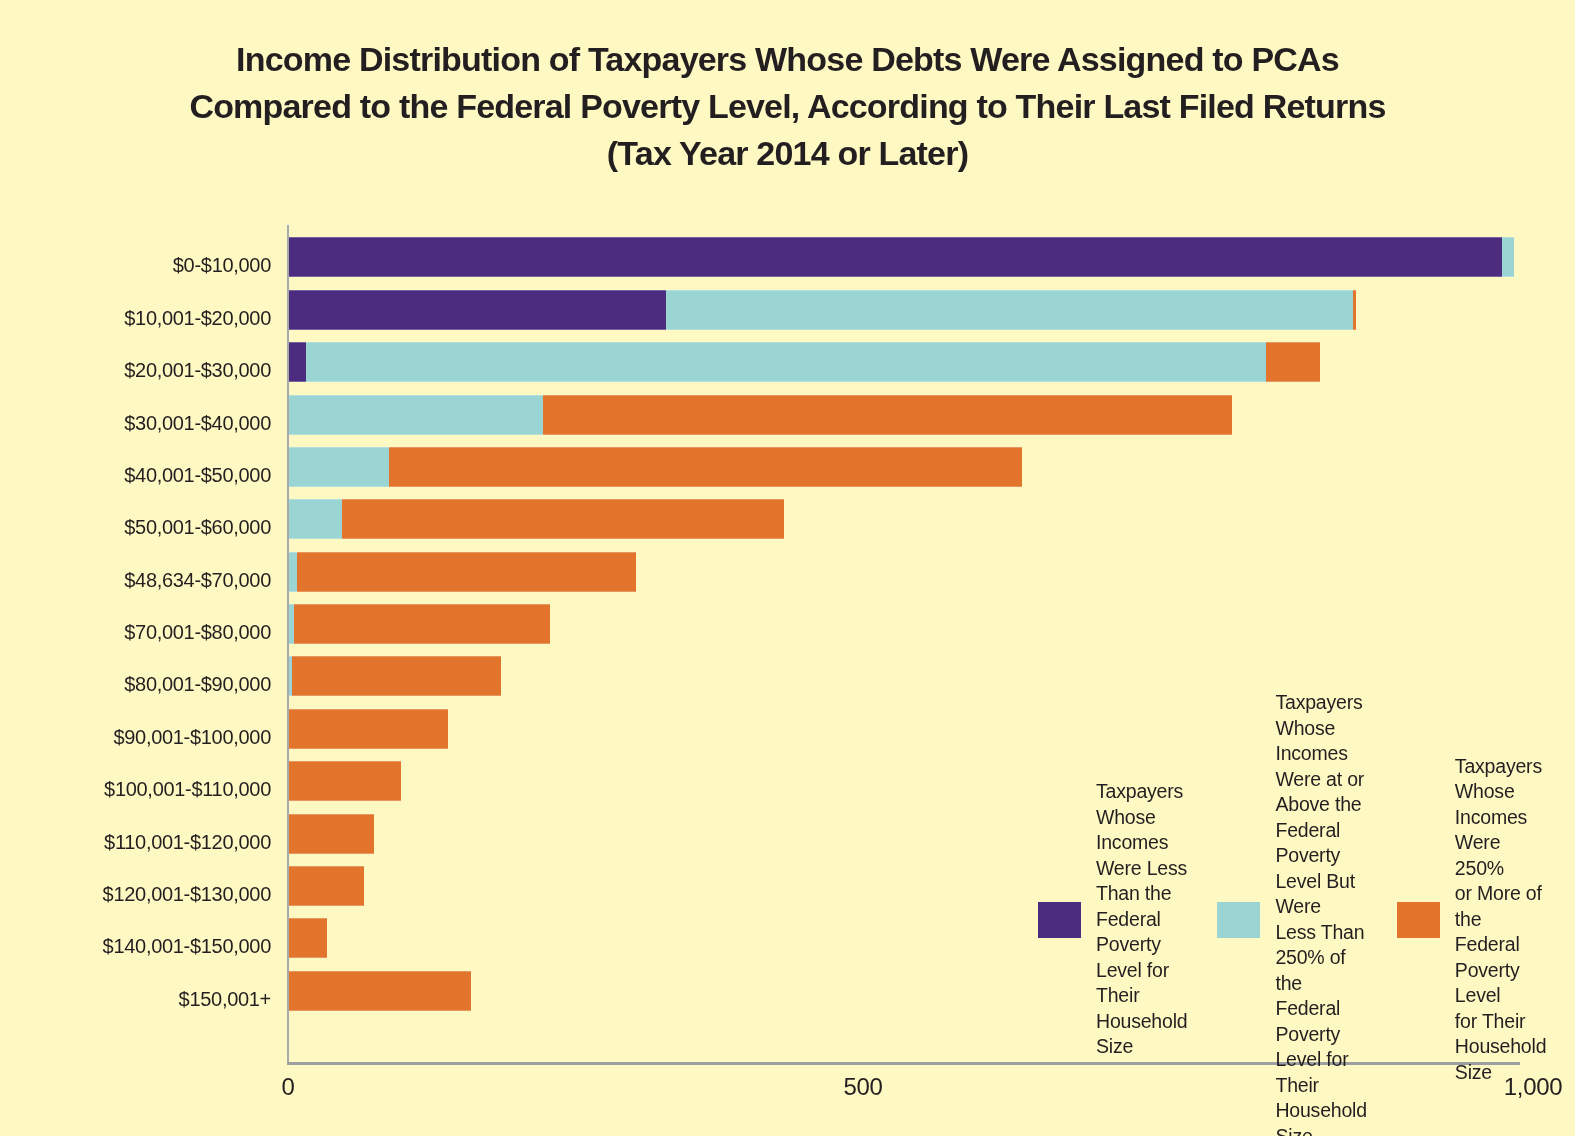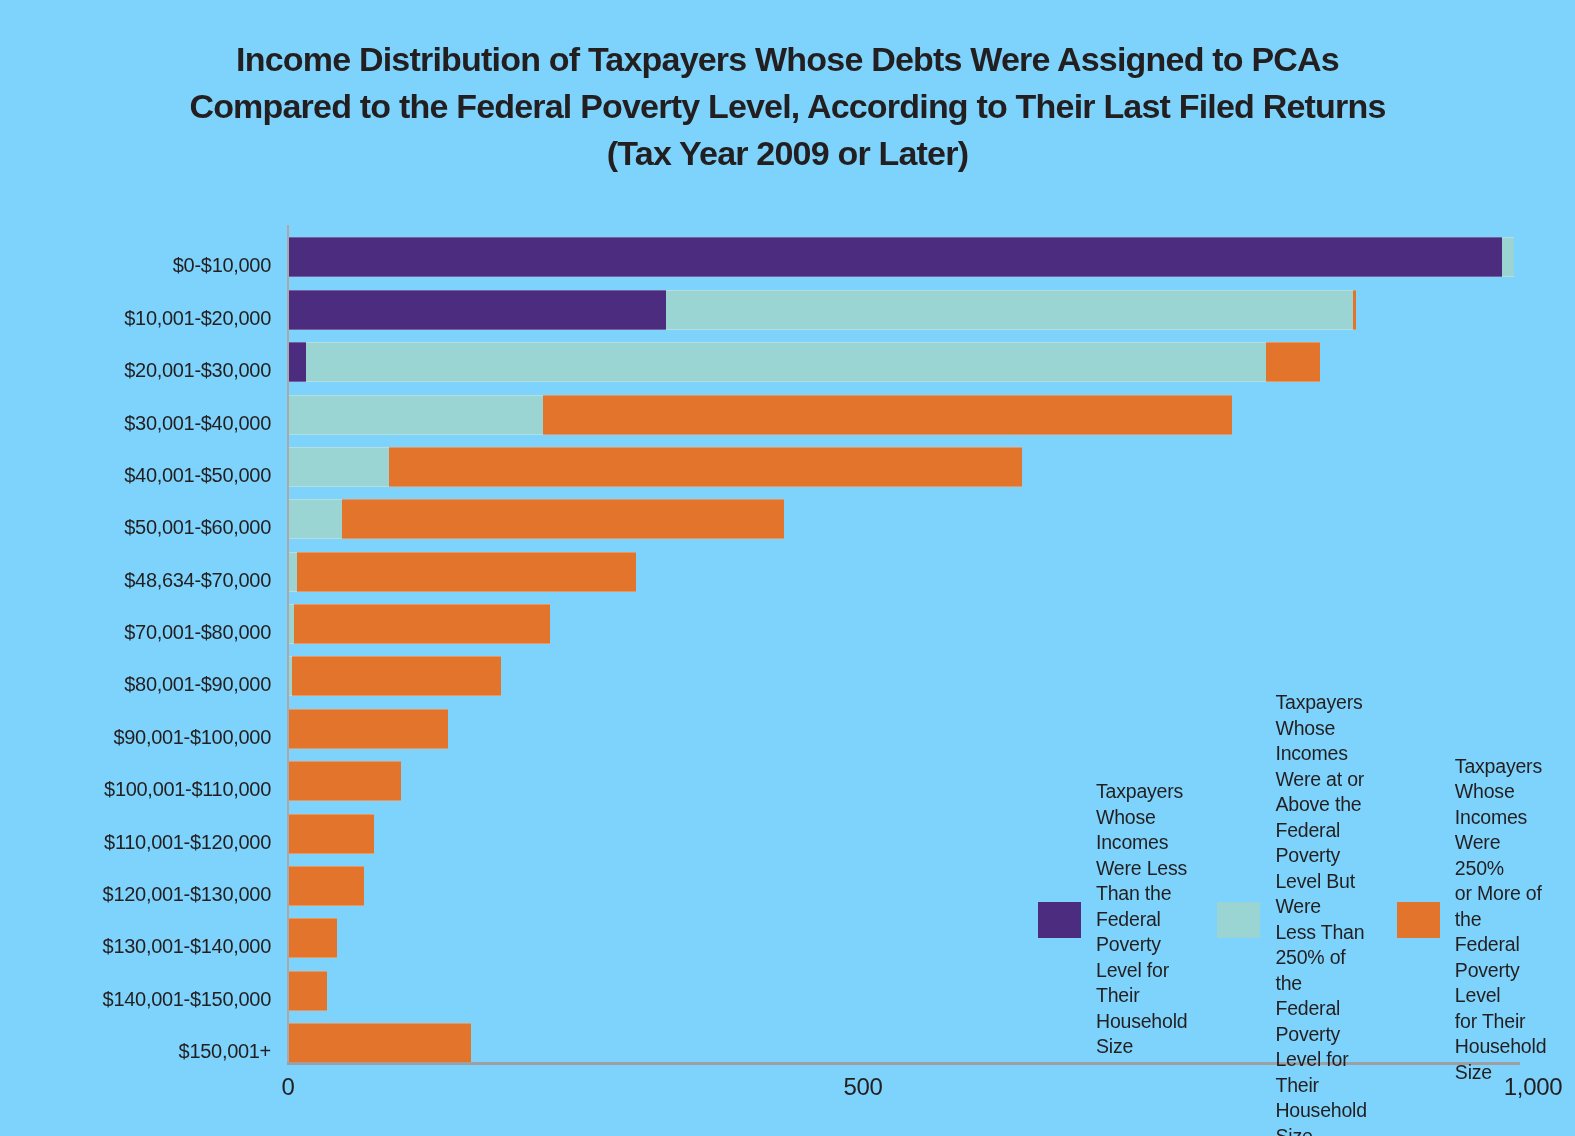--- a/index.html
+++ b/index.html
@@ -1,16 +1,16 @@
 <!DOCTYPE html>
 <html><head>
 <meta charset="utf-8">
 <style>
   html,body{margin:0;padding:0;background:#fff;}
-  #page{position:relative;width:1575px;height:1136px;background:#7dd3fc;overflow:hidden;
+  #page{position:relative;width:1575px;height:1136px;background:#fef9c3;overflow:hidden;
         font-family:"Liberation Sans","DejaVu Sans",sans-serif;color:#231F20;}
 
   
   #title{position:absolute;top:36px;left:0;width:100%;text-align:center;
          font-weight:bold;font-size:34px;line-height:47px;letter-spacing:-0.8px;color:#231F20;}
 
   
   #chart{position:absolute;left:0;top:225px;width:1575px;height:838px;}
   .row{display:flex;align-items:flex-end;height:52.375px;}
   .ylabel{width:288px;box-sizing:border-box;padding-right:17px;text-align:right;
@@ -33,21 +33,21 @@
   .legend-text{font-size:19.5px;line-height:25.5px;letter-spacing:-0.2px;white-space:pre-line;color:#231F20;}
 </style>
 </head>
 <body>
 
 <div id="page">
 
   <div id="title">
     <div>Income Distribution of Taxpayers Whose Debts Were Assigned to PCAs</div>
     <div>Compared to the Federal Poverty Level, According to Their Last Filed Returns</div>
-    <div>(Tax Year 2009 or Later)</div>
+    <div>(Tax Year 2014 or Later)</div>
   </div>
 
   <div id="chart">
     <div id="rows">
         <div class="row">
           <div class="ylabel">$0-$10,000</div>
           <div class="track">
             <div class="seg" style="width: 1213.78px; background: rgb(75, 44, 127);"></div>
             <div class="seg" style="width: 11.75px; background: rgb(154, 212, 211);"></div>
           </div>
@@ -128,26 +128,20 @@
             <div class="seg" style="width: 85.775px; background: rgb(226, 117, 43);"></div>
           </div>
         </div>
         <div class="row">
           <div class="ylabel">$120,001-$130,000</div>
           <div class="track">
             <div class="seg" style="width: 76.375px; background: rgb(226, 117, 43);"></div>
           </div>
         </div>
         <div class="row">
-          <div class="ylabel">$130,001-$140,000</div>
-          <div class="track">
-            <div class="seg" style="width: 49.35px; background: rgb(226, 117, 43);"></div>
-          </div>
-        </div>
-        <div class="row">
           <div class="ylabel">$140,001-$150,000</div>
           <div class="track">
             <div class="seg" style="width: 38.775px; background: rgb(226, 117, 43);"></div>
           </div>
         </div>
         <div class="row">
           <div class="ylabel">$150,001+</div>
           <div class="track">
             <div class="seg" style="width: 183.3px; background: rgb(226, 117, 43);"></div>
           </div>

